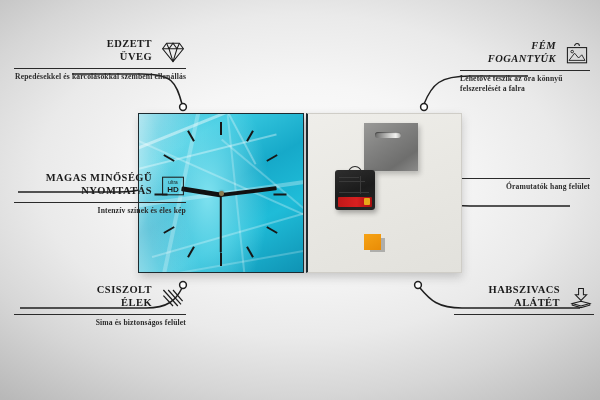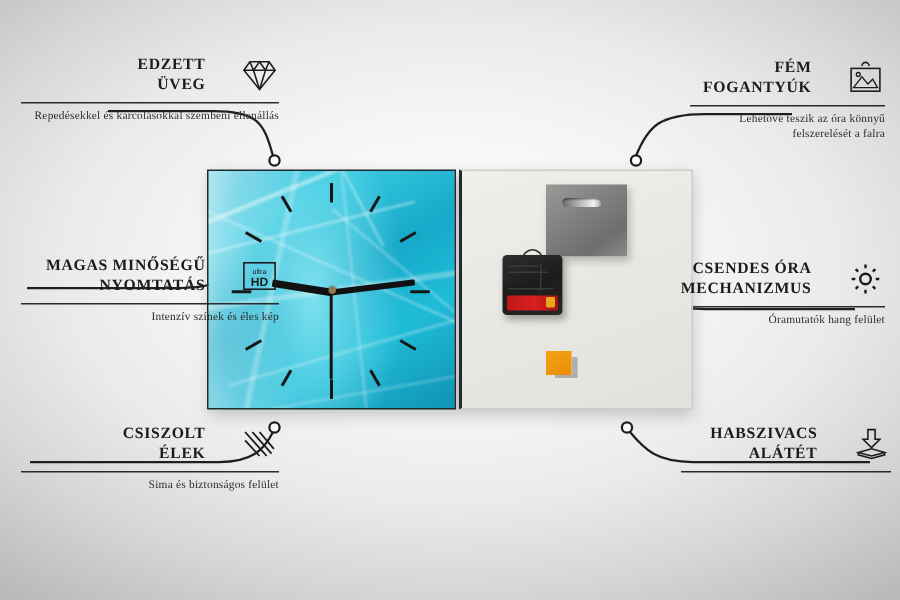--- a/index.html
+++ b/index.html
@@ -13,31 +13,31 @@
   #stage { position:absolute; inset:0; }
 
   
   .connectors { position:absolute; inset:0; width:600px; height:400px; pointer-events:none; }
 
   
   .feat { position:absolute; width:172px; }
   .feat.left  { text-align:right; }
   .feat.right { text-align:left; }
 
-  .feat-head { display:flex; align-items:flex-start; gap:23px; }
+  .feat-head { display:flex; align-items:flex-end; gap:8px; }
   .feat.left  .feat-head { justify-content:flex-end; }
   .feat.right .feat-head { justify-content:flex-start; flex-direction:row; }
 
   .feat-title {
     font-size:10.5px; font-weight:700; letter-spacing:.45px;
     color:#1b1b1b; line-height:1.22; text-transform:uppercase;
   }
   .feat-rule { height:1.4px; background:#2a2a2a; margin:4px 0 3px; }
   .feat-desc {
-    font-size:7.6px; color:#2b2b2b; line-height:1.34; letter-spacing:.15px;
+    font-size:7.6px; color:#2b2b2b; line-height:1.34; letter-spacing:.15px;font-weight:bold;
   }
   .ico { width:26px; height:24px; flex:0 0 26px; display:block; }
 
   
   #product { position:absolute; left:138px; top:113px; width:324px; height:162px; }
   .panel-shadow {
     position:absolute; left:2px; top:4px; width:322px; height:160px;
     background:rgba(90,90,90,.30); filter:blur(5px);
   }
   #front {
@@ -224,51 +224,37 @@
           <path d="M16,5 L28,19"></path>
             <path d="M4,12 L16,25"></path>
         </g>
       </svg>
     </div>
     <div class="feat-rule"></div>
     <div class="feat-desc">Sima és biztonságos felület</div>
   </div>
 
   <div class="feat right" style="left:460px; top:40px; width:130px; text-align:left;">
-    <div class="feat-head" style="justify-content:flex-end;">
+    <div class="feat-head" style="justify-content:flex-end;font-style:italic;">
       <div class="feat-title" style="text-align:right;">
         <div>FÉM</div>
         <div>FOGANTYÚK</div>
       </div>
       <svg class="ico" viewBox="0 0 32 30">
         <path d="M13,5 a3,3 0 0,1 6,0" fill="none" stroke="#1b1b1b" stroke-width="1.3"></path>
         <rect x="4" y="7" width="24" height="19" fill="none" stroke="#1b1b1b" stroke-width="1.3"></rect>
         <path d="M6,23 L13,14 L18,20 L22,16 L26,23 Z" fill="none" stroke="#1b1b1b" stroke-width="1.1"></path>
         <circle cx="10" cy="12" r="1.6" fill="none" stroke="#1b1b1b" stroke-width="1.1"></circle>
       </svg>
     </div>
     <div class="feat-rule"></div>
-    <div class="feat-desc" style="text-align:right;">Lehetővé teszik az óra könnyű felszerelését a falra</div>
+    <div class="feat-desc" style="text-align:left;">Lehetővé teszik az óra könnyű felszerelését a falra</div>
   </div>
 
   <div class="feat right" style="left:462px; top:174px; width:128px;">
-    <div class="feat-head" style="justify-content:flex-end;">
-      <div class="feat-title" style="text-align:right;">
-        <div>CSENDES ÓRA</div>
-        <div>MECHANIZMUS</div>
-      </div>
-      <svg class="ico" viewBox="0 0 32 30">
-        <g fill="none" stroke="#1b1b1b" stroke-width="2">
-          <circle cx="16" cy="15" r="4.4"></circle>
-          <path d="M16,3 v3 M16,24 v3 M4.5,15 h3 M24.5,15 h3
-                   M7.8,6.8 l2.1,2.1 M22.1,21.1 l2.1,2.1
-                   M24.2,6.8 l-2.1,2.1 M9.9,21.1 l-2.1,2.1"></path>
-        </g>
-      </svg>
-    </div>
     <div class="feat-rule"></div>
     <div class="feat-desc" style="text-align:right;">Óramutatók hang felület</div>
   </div>
 
   <div class="feat right" style="left:454px; top:284px; width:140px;">
     <div class="feat-head" style="justify-content:flex-end;">
       <div class="feat-title" style="text-align:right;">
         <div>HABSZIVACS</div>
         <div>ALÁTÉT</div>
       </div>

